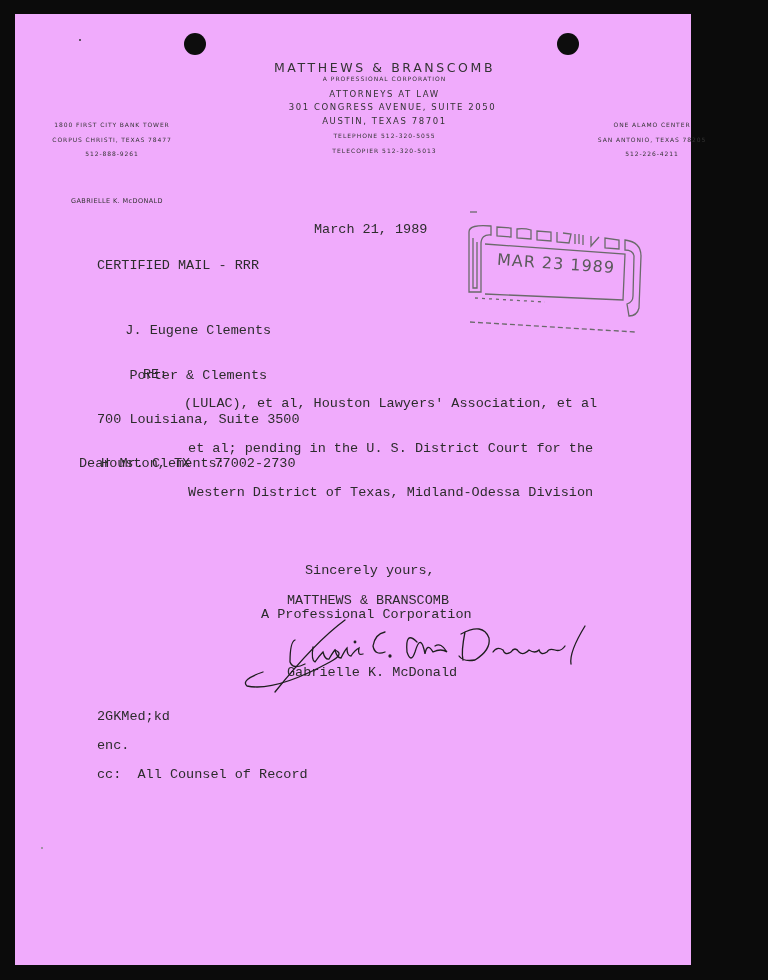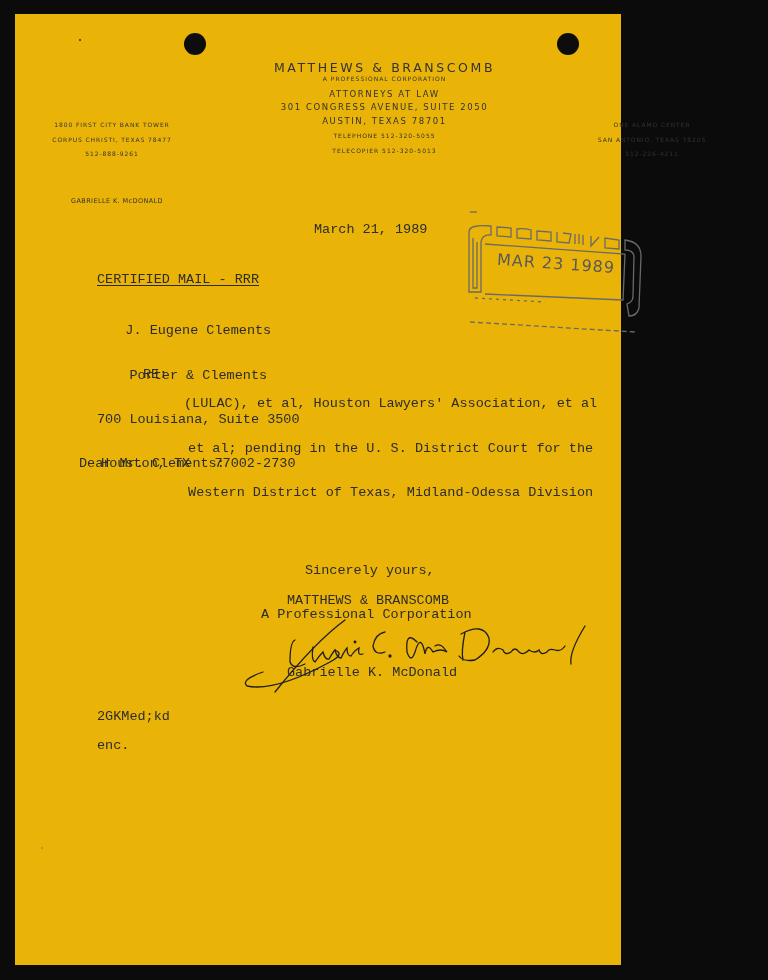--- a/index.html
+++ b/index.html
@@ -1,48 +1,48 @@
 <!DOCTYPE html>
 <html><head>
 <meta charset="utf-8">
 <style>
   html, body { margin: 0; padding: 0; }
   body {
     width: 768px; height: 980px; background: #0b0b0b; position: relative; overflow: hidden;
     font-family: "Liberation Sans", sans-serif;
   }
   .paper {
-    position: absolute; left: 15px; top: 14px; width: 606px; height: 951px;
-    background: #eab308; color: #2a2a2a;
+    position: absolute; left: 15px; top: 14px; width: 676px; height: 951px;
+    background: #f0abfc; color: #2a2a2a;
   }
   .abs { position: absolute; text-align: center; }
   .hole { position: absolute; width: 22px; height: 22px; border-radius: 50%; background: #0d0d0d; }
   .speck { position: absolute; width: 2px; height: 2px; background: #333; border-radius: 50%; }
 
   
   .lh { position: absolute; left: 0; width: 739px; text-align: center; font-family: "DejaVu Sans", sans-serif; color: #333; letter-spacing: 1.5px; }
   .lh-firm { top: 46px; font-size: 12.5px; letter-spacing: 2.6px; }
   .lh-prof { top: 61px; font-size: 6px; letter-spacing: 1px; }
   .lh-att  { top: 75px; font-size: 8.5px; letter-spacing: 1.6px; }
-  .lh-addr { top: 88px; font-size: 8.5px; letter-spacing: 1.6px; }
+  .lh-addr { top: 88px; font-size: 8.5px; letter-spacing: 1.6px; margin-left: 8px; }
   .lh-city { top: 102px; font-size: 8.5px; letter-spacing: 1.6px; }
   .lh-tel  { top: 118px; font-size: 6px; letter-spacing: 1px; }
   .lh-fax  { top: 133px; font-size: 6px; letter-spacing: 1px; }
 
   .side { position: absolute; width: 170px; text-align: center; font-family: "DejaVu Sans", sans-serif; font-size: 6px; letter-spacing: 0.9px; color: #333; }
   .side div { height: 14.5px; }
   .side-left { left: 12px; top: 107px; }
   .side-right { left: 552px; top: 107px; }
 
   .author { position: absolute; left: 56px; top: 183px; font-family: "DejaVu Sans", sans-serif; font-size: 6.5px; letter-spacing: 0.4px; color: #333; }
 
   
   .mono { font-family: "Liberation Mono", monospace; font-size: 13.5px; line-height: 14.7px; color: #2c2c2c; white-space: pre; }
   .date { left: 299px; top: 209px; }
-  .cert { left: 82px; top: 259px; text-decoration: underline; text-underline-offset: 2px; }
+  .cert { left: 82px; top: 245px; text-underline-offset: 2px; }
   .addr { left: 82px; top: 281px; }
   .re-label { left: 128px; top: 354px; }
   .re-body { left: 169px; top: 354px; }
   .salute { left: 64px; top: 443px; }
   .para { left: 82px; top: 472px; width: 585px; white-space: normal; text-align: justify; text-align-last: left; }
   .para .indent { display: inline-block; width: 57px; }
   .close { left: 290px; top: 550px; }
   .firm-sig { left: 272px; top: 580px; }
   .firm-sig2 { left: 246px; top: 594px; }
   .signer { left: 272px; top: 652px; }
@@ -144,13 +144,14 @@
       <circle cx="155" cy="44" r="1" fill="#1e1e1e"></circle>
       <path d="M182 30 Q170 18 172 40 Q176 52 180 40 Q186 20 190 42 Q192 30 198 40 Q206 36 212 40 Q206 30 200 34"></path>
       <path d="M230 20 Q226 40 228 48 M226 22 Q248 10 254 26 Q256 38 240 48 Q228 50 224 44"></path>
       <path d="M258 40 Q262 34 268 38 Q270 44 276 40 Q280 34 284 40 Q288 44 294 38 Q300 42 304 38 Q306 44 312 40 Q314 36 320 38 Q326 40 330 34"></path>
       <path d="M350 14 Q334 40 336 52"></path>
     </g>
   </svg>
 
   <div class="abs mono ref">2GKMed;kd</div>
   <div class="abs mono enc">enc.</div>
+  <div class="abs mono cc">cc:  All Counsel of Record</div>
 </div>
 
 </body></html>

